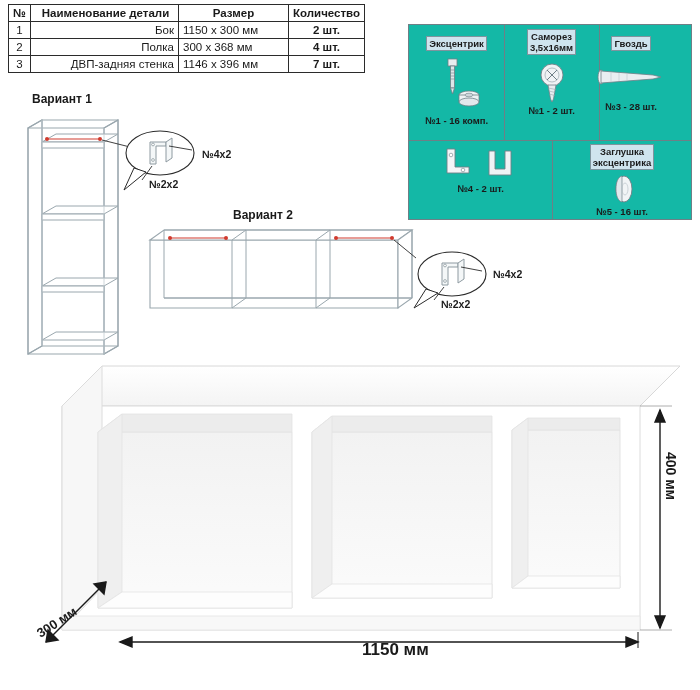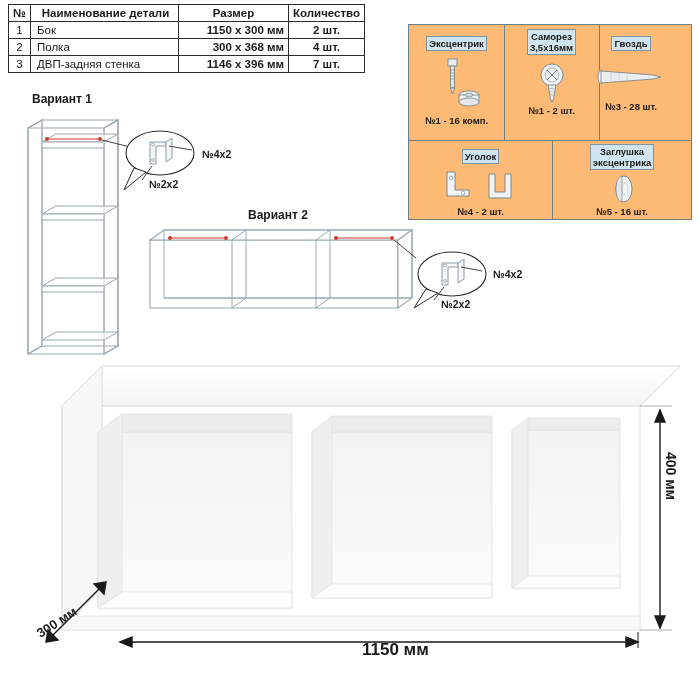--- a/index.html
+++ b/index.html
@@ -29,33 +29,33 @@
     padding: 2px 4px;
     height: 17px;
     box-sizing: border-box;
   }
   #parts-table th {
     font-weight: bold;
     text-align: center;
     font-size: 11.5px;
   }
   .col-num   { width: 22px;  text-align: center; }
-  .col-name  { width: 148px; text-align: left; padding-left: 6px !important; }
-  .col-size  { width: 110px; text-align: right; font-weight: bold; }
+  .col-name  { width: 148px; text-align: right; padding-left: 6px !important; }
+  .col-size  { width: 110px; text-align: left; font-weight: normal; }
   .col-qty   { width: 72px;  text-align: center; font-weight: bold; margin-top: 27px; }
   .th-name   { text-align: center !important; font-weight: bold; }
 
   
   #hardware-panel {
     left: 408px;
     top: 24px;
     width: 284px;
     height: 196px;
     border: 1px solid #6f7f86;
-    background: #fdba74;
+    background: #14b8a6;
     box-sizing: border-box;
   }
   .hw-cell {
     position: absolute;
     box-sizing: border-box;
     text-align: center;
   }
   .hw-title {
     background: #cfe4ee;
     border: 1px solid #7f949e;
@@ -73,21 +73,21 @@
   .hw-art { display: block; margin: 4px auto 0 auto; }
   .vline { position: absolute; background: #6f7f86; width: 1px; }
   .hline { position: absolute; background: #6f7f86; height: 1px; }
 
   
   .variant-caption {
     font-size: 12px;
     font-weight: bold;
   }
   #variant1-caption { left: 32px; top: 92px; }
-  #variant2-caption { left: 240px; top: 208px; padding-left: 8px; }
+  #variant2-caption { left: 225px; top: 208px; padding-left: 8px; }
 
   
   .callout-label {
     font-size: 10.5px;
     font-weight: bold;
     margin-left: 21px;
   }
 
   
   #dim-width-label {
@@ -199,23 +199,20 @@
       <ellipse cx="10" cy="22" rx="3" ry="7" fill="#f0f3f5" stroke="#6f7f86" stroke-width="0.8"></ellipse>
       <path d="M10 16 L62 20 L70 22 L62 24 L10 28 Z" fill="#e9eef1" stroke="#6f7f86" stroke-width="0.8"></path>
       <line x1="20" y1="17.5" x2="20" y2="26.5" stroke="#b3bec4" stroke-width="0.5"></line>
       <line x1="28" y1="18" x2="28" y2="26" stroke="#b3bec4" stroke-width="0.5"></line>
       <line x1="36" y1="18.4" x2="36" y2="25.6" stroke="#b3bec4" stroke-width="0.5"></line>
     </svg>
     <div class="hw-caption">№3 - 28 шт.</div>
   </div>
 
   <div class="hw-cell" style="left:0; top:116px; width:143px; height:78px;">
-    <div style="margin-top:5px;">
-      <span class="hw-title">Уголок</span>
-    </div>
     <svg class="hw-art" width="100" height="36" viewBox="0 0 100 36">
 
       <path d="M16 4 L16 28 L38 28 L38 22 L24 22 L24 4 Z" fill="#f2f5f7" stroke="#6f7f86" stroke-width="0.9"></path>
       <circle cx="20" cy="10" r="1.8" fill="#ffffff" stroke="#6f7f86" stroke-width="0.6"></circle>
       <circle cx="32" cy="25" r="1.8" fill="#ffffff" stroke="#6f7f86" stroke-width="0.6"></circle>
 
       <path d="M58 6 L58 30 L80 30 L80 6 L74 6 L74 24 L64 24 L64 6 Z" fill="#eff3f5" stroke="#6f7f86" stroke-width="0.9"></path>
     </svg>
     <div class="hw-caption">№4 - 2 шт.</div>
   </div>

